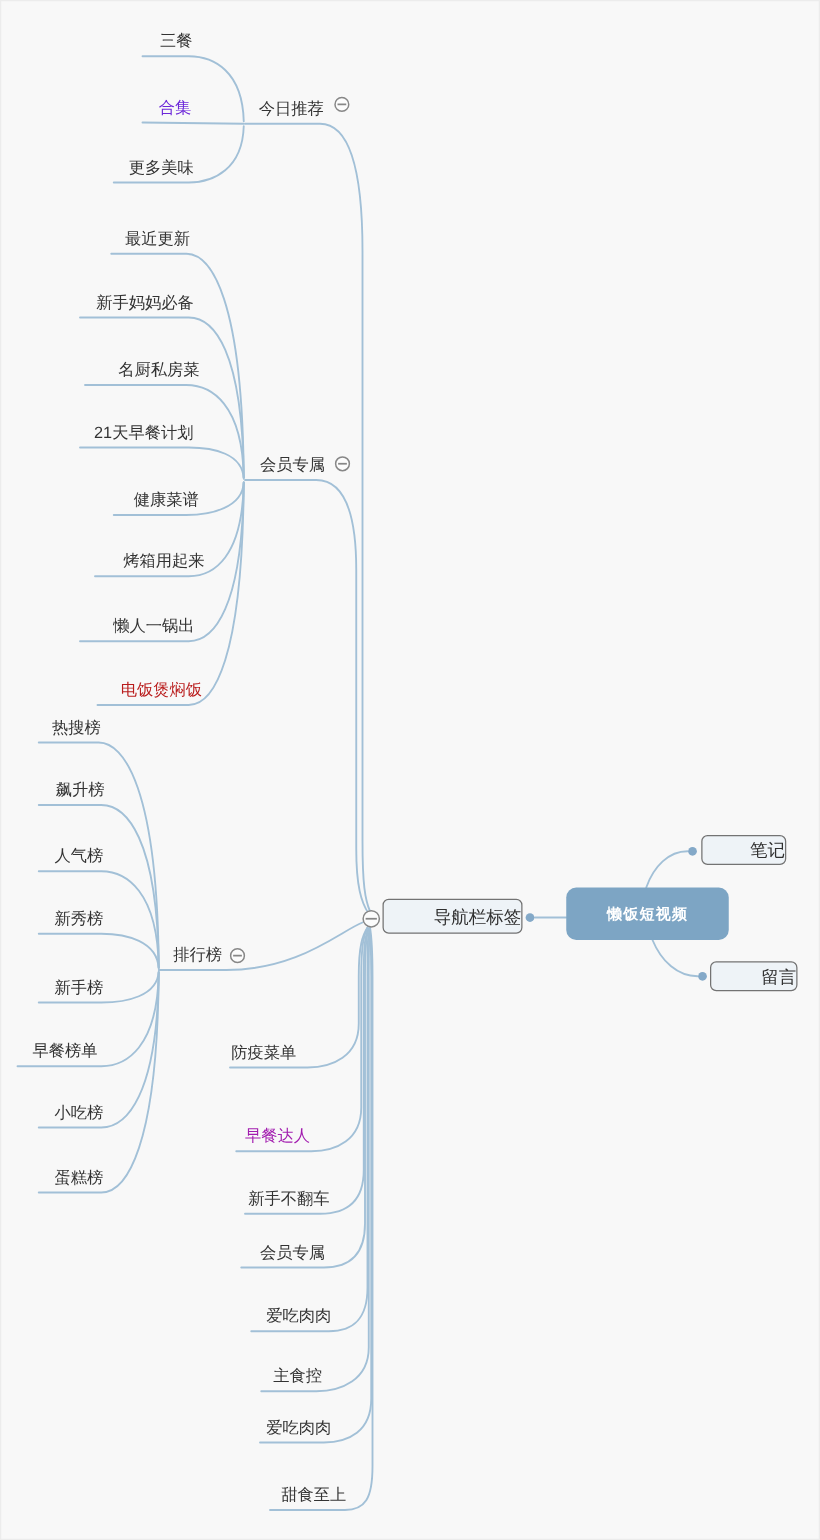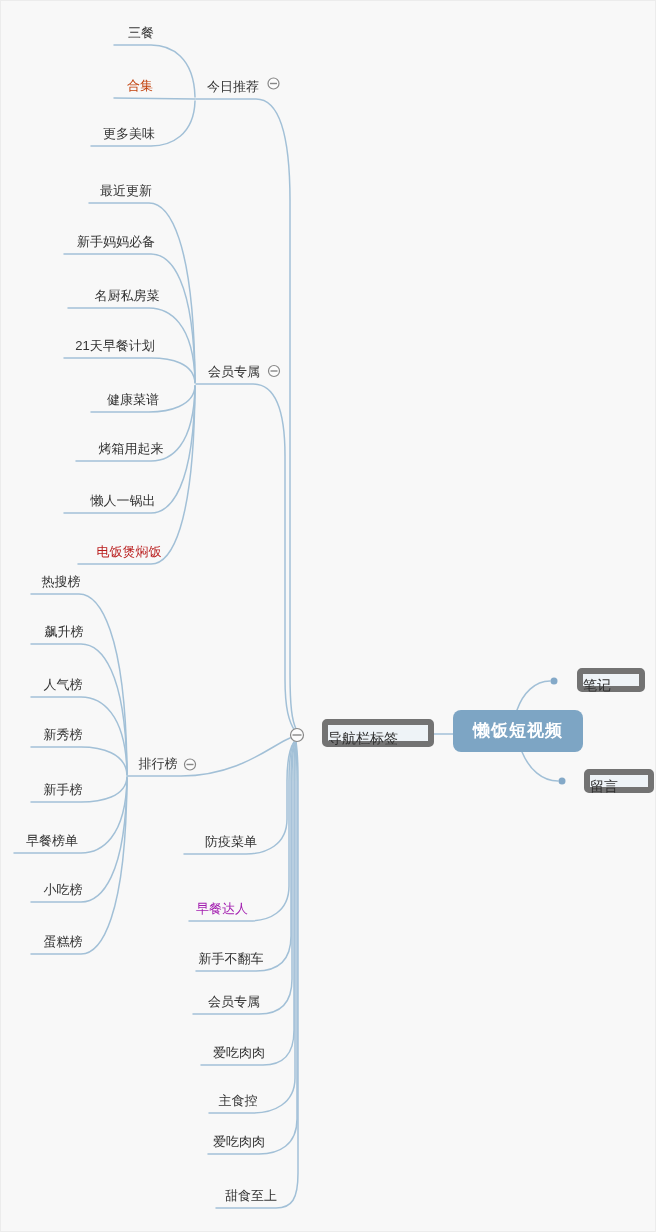--- a/index.html
+++ b/index.html
@@ -8,26 +8,26 @@
     border:1px solid #ececec;box-sizing:border-box;overflow:hidden;
     font-family:"Liberation Sans","DejaVu Sans",sans-serif;
   }
   #edge-svg{position:absolute;left:0;top:0;}
   .nlabel{
     position:absolute;height:18px;line-height:18px;width:150px;
     font-size:13px;color:#333;text-align:center;white-space:nowrap;
     cursor:default;
   }
   .box{
-    position:absolute;background:#eef3f7;border:6px solid #737373;border-radius:5px;
-    text-align:left;font-size:14px;color:#2f2f2f;box-sizing:border-box;white-space:nowrap;margin-left:16px;
+    position:absolute;background:#eef3f7;border:1px solid #737373;border-radius:5px;
+    text-align:right;font-size:14px;color:#2f2f2f;box-sizing:border-box;white-space:nowrap;
   }
   .rootbox{
     position:absolute;background:#7da5c4;border-radius:8px;text-align:center;
-    font-size:17px;font-weight:bold;color:#fff;letter-spacing:1px;
+    font-size:12px;font-weight:bold;color:#fff;letter-spacing:1px;
     box-sizing:border-box;white-space:nowrap;
   }
 </style>
 </head>
 <body>
 
 <div id="canvas">
     <svg id="edge-svg" width="656" height="1232">
       <path d="M427,733 L452,733" fill="none" stroke="#a2c0d7" stroke-width="1.5" stroke-linecap="round"></path>
       <path d="M516,709 C522,692 534,680 549,680" fill="none" stroke="#a2c0d7" stroke-width="1.5" stroke-linecap="round"></path>
@@ -76,42 +76,42 @@
       <g cursor="pointer">
         <circle cx="189" cy="763.5" r="5.5" fill="#fcfcfc" stroke="#878787" stroke-width="1.2"></circle>
         <line x1="185.5" x2="192.5" y1="763.5" y2="763.5" stroke="#878787" stroke-width="1.4"></line>
       </g>
       <g cursor="pointer">
         <circle cx="296" cy="734" r="6.5" fill="#fcfcfc" stroke="#878787" stroke-width="1.2"></circle>
         <line x1="291.5" x2="300.5" y1="734" y2="734" stroke="#878787" stroke-width="1.4"></line>
       </g>
     </svg>
     <div class="nlabel" style="left: 65px; top: 23px; color: rgb(51, 51, 51);">三餐</div>
-    <div class="nlabel" style="left: 64px; top: 76px; color: #c2410c;">合集</div>
+    <div class="nlabel" style="left: 64px; top: 76px; color: #6d28d9;">合集</div>
     <div class="nlabel" style="left: 53px; top: 124px; color: rgb(51, 51, 51);">更多美味</div>
     <div class="nlabel" style="left: 157px; top: 77px; color: rgb(51, 51, 51);">今日推荐</div>
     <div class="nlabel" style="left: 50px; top: 181px; color: rgb(51, 51, 51);">最近更新</div>
     <div class="nlabel" style="left: 40px; top: 232px; color: rgb(51, 51, 51);">新手妈妈必备</div>
     <div class="nlabel" style="left: 51px; top: 286px; color: rgb(51, 51, 51);">名厨私房菜</div>
     <div class="nlabel" style="left: 39px; top: 336px; color: rgb(51, 51, 51);">21天早餐计划</div>
     <div class="nlabel" style="left: 158px; top: 362px; color: rgb(51, 51, 51);">会员专属</div>
     <div class="nlabel" style="left: 57px; top: 390px; color: rgb(51, 51, 51);">健康菜谱</div>
     <div class="nlabel" style="left: 55px; top: 439px; color: rgb(51, 51, 51);">烤箱用起来</div>
     <div class="nlabel" style="left: 47px; top: 491px; color: rgb(51, 51, 51);">懒人一锅出</div>
     <div class="nlabel" style="left: 53px; top: 542px; color: #b91c1c;">电饭煲焖饭</div>
     <div class="nlabel" style="left: -15px; top: 572px; color: rgb(51, 51, 51);">热搜榜</div>
     <div class="nlabel" style="left: -12px; top: 622px; color: rgb(51, 51, 51);">飙升榜</div>
     <div class="nlabel" style="left: -13px; top: 675px; color: rgb(51, 51, 51);">人气榜</div>
     <div class="nlabel" style="left: -13px; top: 725px; color: rgb(51, 51, 51);">新秀榜</div>
     <div class="nlabel" style="left: 82px; top: 754px; color: rgb(51, 51, 51);">排行榜</div>
     <div class="nlabel" style="left: -13px; top: 780px; color: rgb(51, 51, 51);">新手榜</div>
     <div class="nlabel" style="left: -24px; top: 831px; color: rgb(51, 51, 51);">早餐榜单</div>
     <div class="nlabel" style="left: -13px; top: 880px; color: rgb(51, 51, 51);">小吃榜</div>
     <div class="nlabel" style="left: -13px; top: 932px; color: rgb(51, 51, 51);">蛋糕榜</div>
-    <div class="nlabel" style="left: 155px; top: 832px; color: rgb(51, 51, 51);">防疫菜单</div>
+    <div class="nlabel" style="left: 135px; top: 832px; color: rgb(51, 51, 51);">防疫菜单</div>
     <div class="nlabel" style="left: 146px; top: 899px; color: #a21caf;">早餐达人</div>
     <div class="nlabel" style="left: 155px; top: 949px; color: rgb(51, 51, 51);">新手不翻车</div>
     <div class="nlabel" style="left: 158px; top: 992px; color: rgb(51, 51, 51);">会员专属</div>
     <div class="nlabel" style="left: 163px; top: 1043px; color: rgb(51, 51, 51);">爱吃肉肉</div>
     <div class="nlabel" style="left: 162px; top: 1091px; color: rgb(51, 51, 51);">主食控</div>
     <div class="nlabel" style="left: 163px; top: 1132px; color: rgb(51, 51, 51);">爱吃肉肉</div>
     <div class="nlabel" style="left: 175px; top: 1186px; color: rgb(51, 51, 51);">甜食至上</div>
     <div class="rootbox" style="left: 452px; top: 709px; width: 130px; height: 42px; line-height: 42px;">懒饭短视频</div>
     <div class="box" style="left: 305px; top: 718px; width: 112px; height: 28px; line-height: 26px;">导航栏标签</div>
     <div class="box" style="left: 560px; top: 667px; width: 68px; height: 24px; line-height: 22px;">笔记</div>

